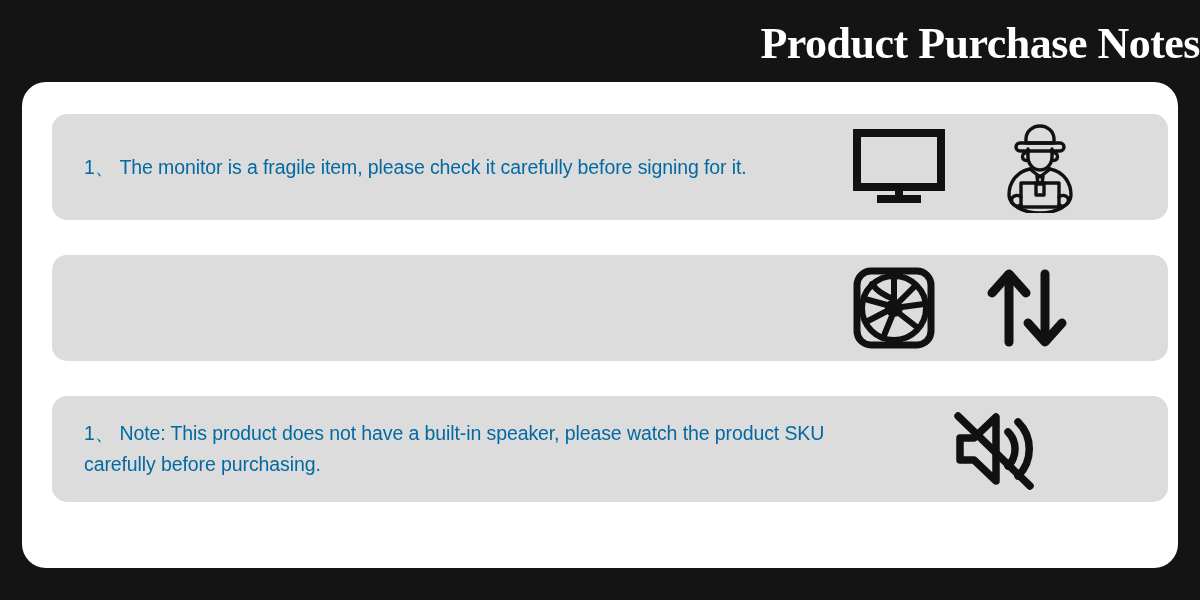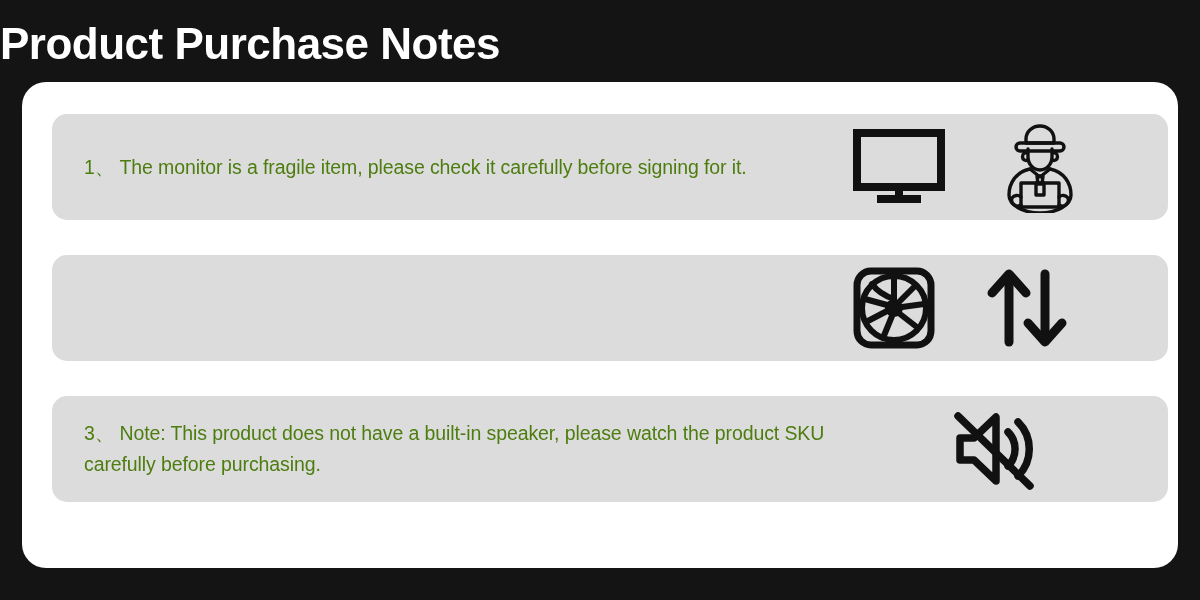--- a/index.html
+++ b/index.html
@@ -17,23 +17,23 @@
     position: relative;
     width: 1200px;
     height: 600px;
     background: #141414;
   }
   .page-title {
     position: absolute;
     top: 22px;
     left: 0;
     width: 1200px;
-    text-align: left;
+    text-align: right;
     color: #ffffff;
-    font-family: Liberation Sans, sans-serif;
+    font-family: Liberation Serif, serif;
     font-size: 44px;
     font-weight: bold;
     letter-spacing: -0.5px;
     line-height: 1.0;
   }
   .panel {
     position: absolute;
     left: 22px;
     top: 82px;
     width: 1156px;
@@ -57,21 +57,21 @@
     box-sizing: border-box;
     display: flex;
     align-items: center;
   }
   .note-text {
     position: absolute;
     left: 32px;
     top: 50%;
     transform: translateY(-50%);
     width: 760px;
-    color: #4d7c0f;
+    color: #0369a1;
     font-family: "Liberation Sans", sans-serif;
     font-size: 19.5px;
     line-height: 31px;
     letter-spacing: -0.1px;
   }
   .note-icons {
     position: absolute;
     right: 28px;
     top: 0;
     height: 106px;
@@ -172,21 +172,21 @@
                 <path d="M61 8 V74"></path>
                 <path d="M44 57 L61 76 L78 57"></path>
               </g>
             </svg>
           </span>
 
         </div>
       </div>
 
       <div class="note-card">
-        <div class="note-text">3、 Note: This product does not have a built-in speaker, please watch the product SKU carefully before purchasing.</div>
+        <div class="note-text">1、 Note: This product does not have a built-in speaker, please watch the product SKU carefully before purchasing.</div>
         <div class="note-icons icons-row3">
 
           <span class="icon">
             <svg width="92" height="86" viewBox="0 0 92 86">
               <g fill="none" stroke="#111111" stroke-width="7.5" stroke-linecap="round" stroke-linejoin="round">
 
                 <path d="M12 32 h14 L48 11 v64 L26 54 H12 z"></path>
 
                 <path d="M60 26 a24 24 0 0 1 0 34"></path>
                 <path d="M70 16 a38 38 0 0 1 0 54"></path>

